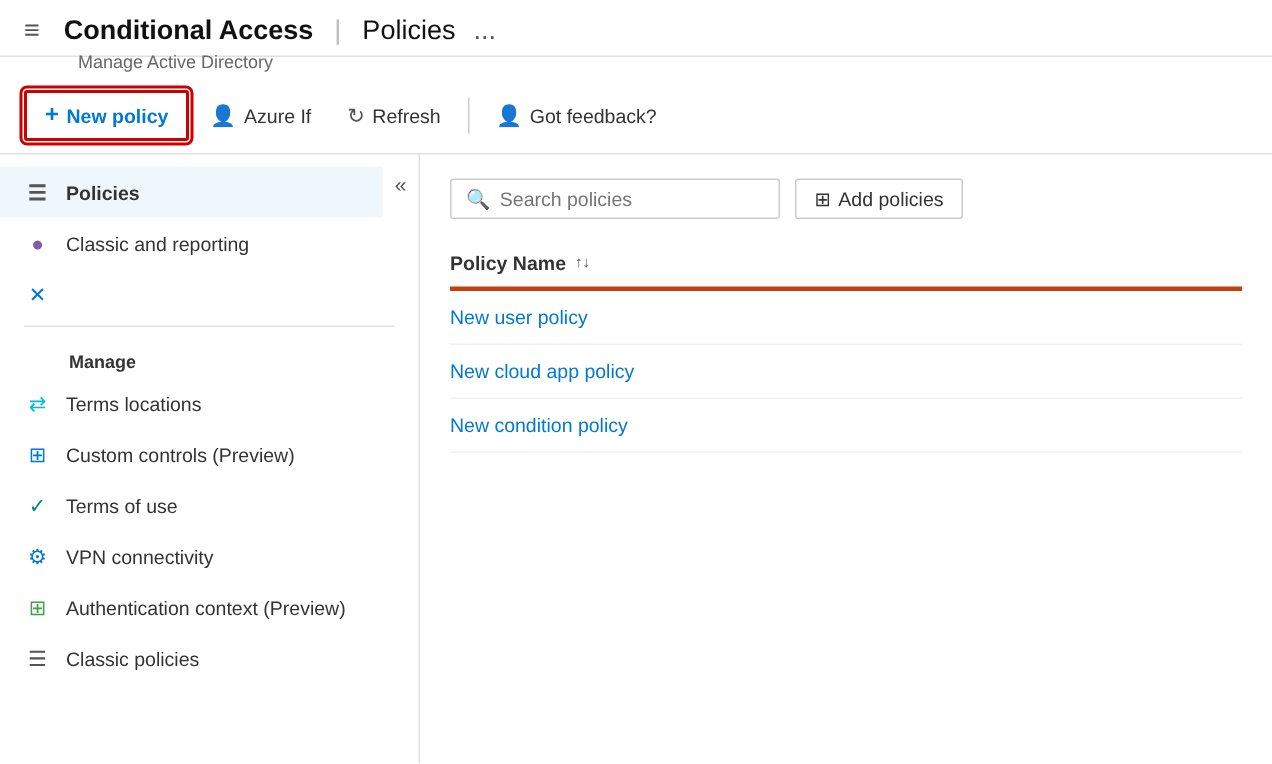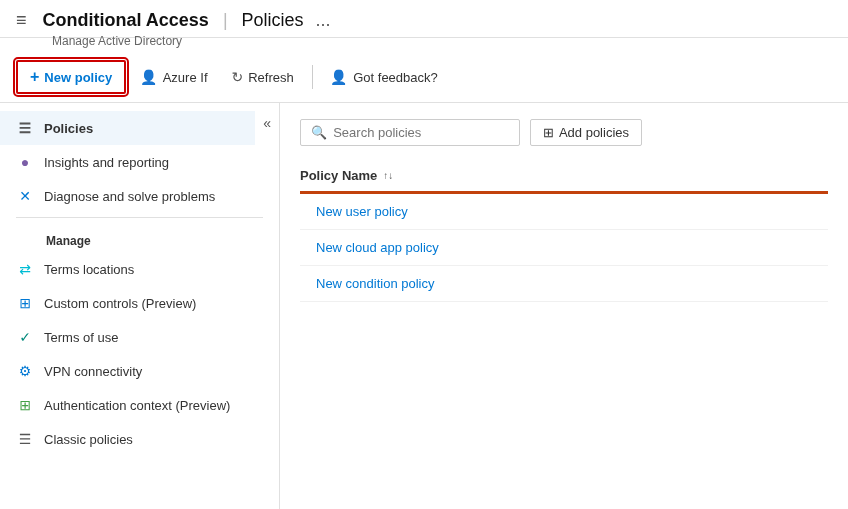--- a/index.html
+++ b/index.html
@@ -35,21 +35,21 @@
     .search-box { display: flex; align-items: center; border: 1px solid #ccc; padding: 5px 10px; gap: 6px; border-radius: 2px; width: 220px; }
     .search-box input { border: none; outline: none; font-size: 13px; width: 100%; color: #b91c1c; }
     .search-icon { color: #555; font-size: 13px; }
     .add-filters-btn { display: flex; align-items: center; gap: 5px; padding: 5px 12px; border: 1px solid #ccc; background: #fff; cursor: pointer; font-size: 13px; border-radius: 2px; color: #333; }
 
     .table-header { display: flex; align-items: center; gap: 6px; padding: 6px 0 8px 0; border-bottom: 3px solid #c2410c; font-weight: 700; font-size: 13px; }
     .sort-icons { font-size: 10px; color: #555; }
 
     .policy-list { }
     .policy-row { padding: 10px 0; border-bottom: 1px solid #f0f0f0; }
-    .policy-link { color: #0078d4; text-decoration: none; font-size: 13px; cursor: pointer; margin-left: 16px; }
+    .policy-link { color: #0078d4; text-decoration: none; font-size: 13px; cursor: pointer; }
 
     
     .icon-policies { color: #555; }
     .icon-insights { color: #7b5ea7; }
     .icon-diagnose { color: #0078d4; }
     .icon-named { color: #00bcd4; }
     .icon-custom { color: #0078d4; }
     .icon-terms { color: #00897b; }
     .icon-vpn { color: #0078d4; }
     .icon-auth { color: #43a047; }
@@ -92,25 +92,24 @@
 <div class="main-content">
   <div class="sidebar">
     <button class="collapse-btn">«</button>
 
     <div class="sidebar-item active">
       <span class="sidebar-icon icon-policies">☰</span>
       <span>Policies</span>
     </div>
     <div class="sidebar-item">
       <span class="sidebar-icon icon-insights">●</span>
-      <span>Insights and reporting</span>
+      <span>Classic and reporting</span>
     </div>
     <div class="sidebar-item">
       <span class="sidebar-icon icon-diagnose">✕</span>
-      <span>Diagnose and solve problems</span>
     </div>
 
     <div class="sidebar-divider"></div>
     <div class="sidebar-section-label">Manage</div>
 
     <div class="sidebar-item">
       <span class="sidebar-icon icon-named">⇄</span>
       <span>Terms locations</span>
     </div>
     <div class="sidebar-item">

